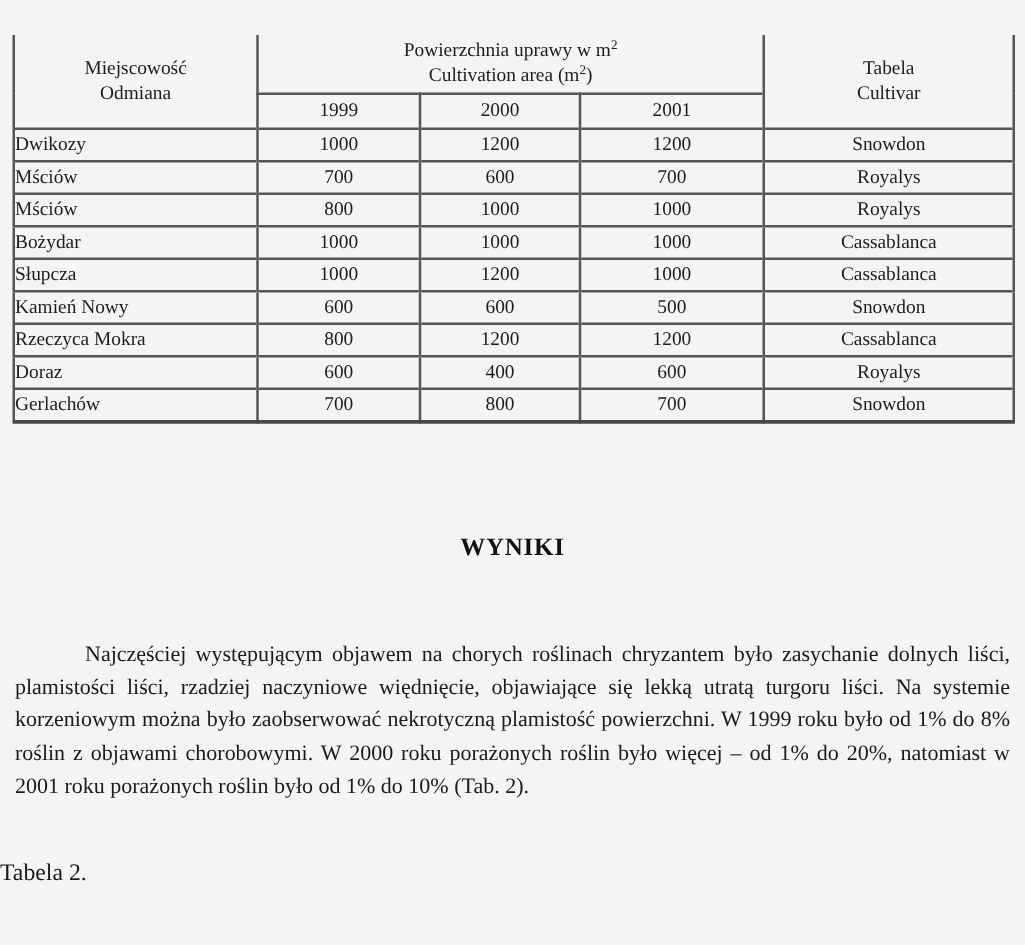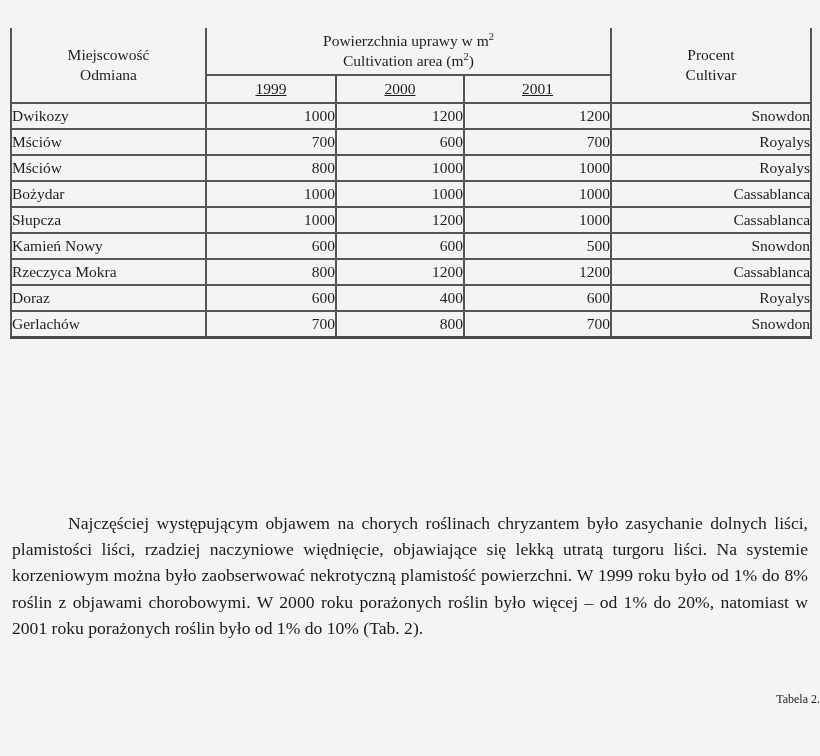--- a/index.html
+++ b/index.html
@@ -79,34 +79,33 @@
     line-height: 1.32;
     height: 46px;
     font-size: 15.5px;
     margin-left: 24px;
   }
 
   th.th-year {
     vertical-align: middle;
     height: 26px;
     font-size: 15.5px;
-    text-decoration: underline;
   }
 
   td.cell-locality {
     text-align: left;
     padding-left: 12px;
     height: 24px;
     vertical-align: middle;
     margin-left: 24px;
   }
 
   td.cell-num,
   td.cell-cultivar {
-    text-align: right;
+    text-align: center;
     height: 24px;
     vertical-align: middle;
   }
 
   sup.sup {
     font-size: 0.68em;
     vertical-align: super;
     line-height: 0;
   }
 
@@ -137,22 +136,22 @@
     color: #1a1a1a;
     hyphens: manual;
   }
 
   
   .table-caption {
     position: absolute;
     top: 687px;
     left: 0;
     width: 820px;
-    text-align: right;
-    font-size: 12px;
+    text-align: left;
+    font-size: 19px;
     line-height: 24px;
     color: #1a1a1a;
   }
   .table-caption .cap-line { display: block; }
 </style>
 </head>
 <body>
 
 <div class="page">
 
@@ -169,21 +168,21 @@
         <tr class="head-row-1">
           <th class="th-locality" rowspan="2">
             <span>Miejscowość</span><br>
             <span>Odmiana</span>
           </th>
           <th class="th-area" colspan="3">
             <span>Powierzchnia uprawy w m<sup class="sup">2</sup></span><br>
             <span>Cultivation area (m<sup class="sup">2</sup>)</span>
           </th>
           <th class="th-cultivar" rowspan="2">
-            <span>Procent</span><br>
+            <span>Tabela</span><br>
             <span>Cultivar</span>
           </th>
         </tr>
         <tr class="head-row-2">
           <th class="th-year">1999</th>
           <th class="th-year">2000</th>
           <th class="th-year">2001</th>
         </tr>
       </thead>
       <tbody>
@@ -247,20 +246,21 @@
           <td class="cell-locality">Gerlachów</td>
           <td class="cell-num">700</td>
           <td class="cell-num">800</td>
           <td class="cell-num">700</td>
           <td class="cell-cultivar">Snowdon</td>
         </tr>
       </tbody>
     </table>
   </div>
 
+  <div class="section-heading">WYNIKI</div>
 
   <p class="body-paragraph">Najczęściej występującym objawem na chorych roślinach chryzantem było zasychanie dolnych liści, plamistości liści, rzadziej naczyniowe więdnięcie, objawiające się lekką utratą turgoru liści. Na systemie korzeniowym można było zaobserwować nekrotyczną plamistość powierzchni. W 1999 roku było od 1% do 8% roślin z objawami chorobowymi. W 2000 roku porażonych roślin było więcej – od 1% do 20%, natomiast w 2001 roku porażonych roślin było od 1% do 10% (Tab. 2).</p>
 
   <div class="table-caption">
     <span class="cap-line">Tabela 2.</span>
   </div>
 
 </div>
 
 </body></html>

